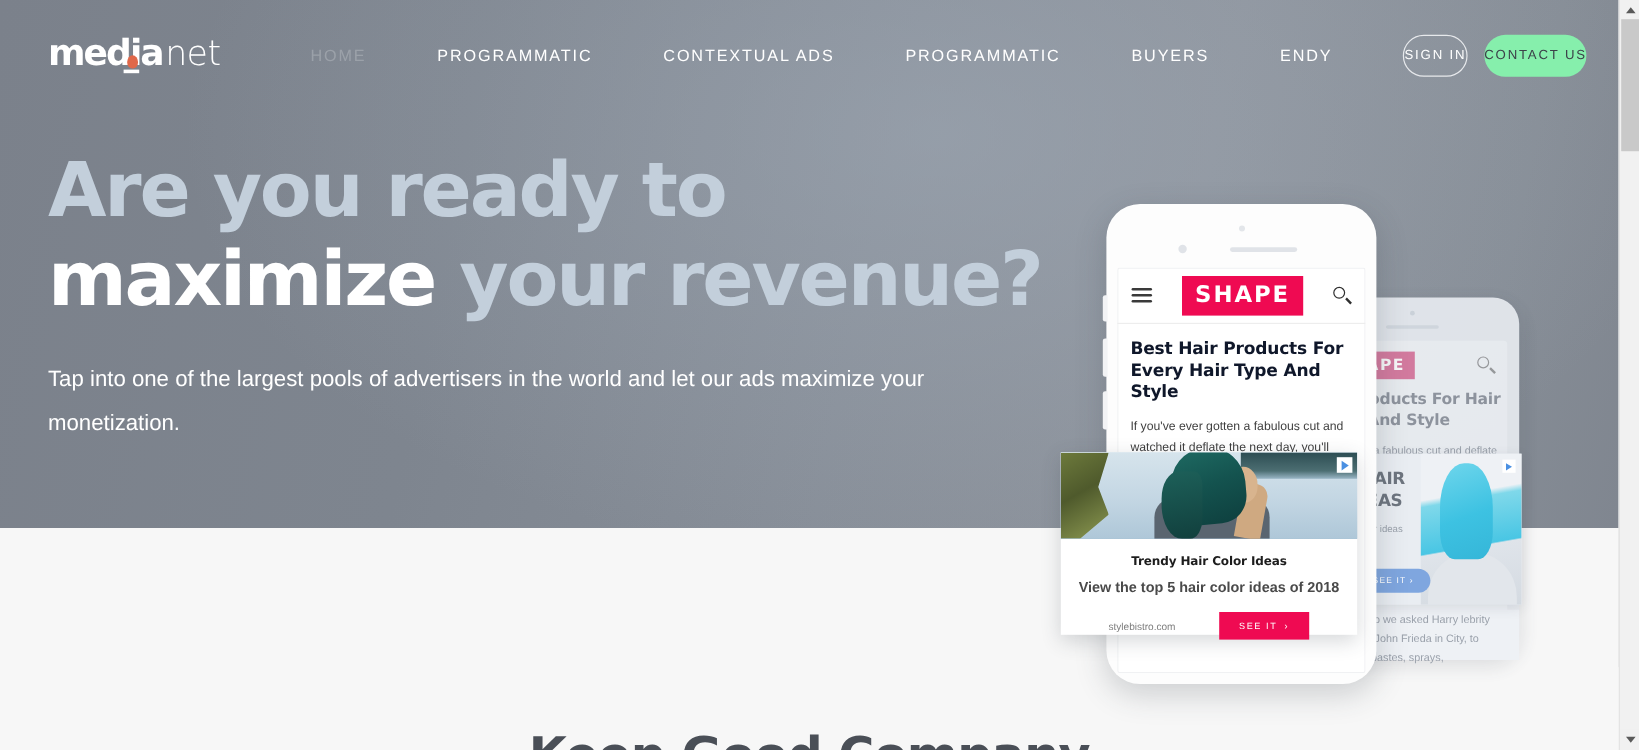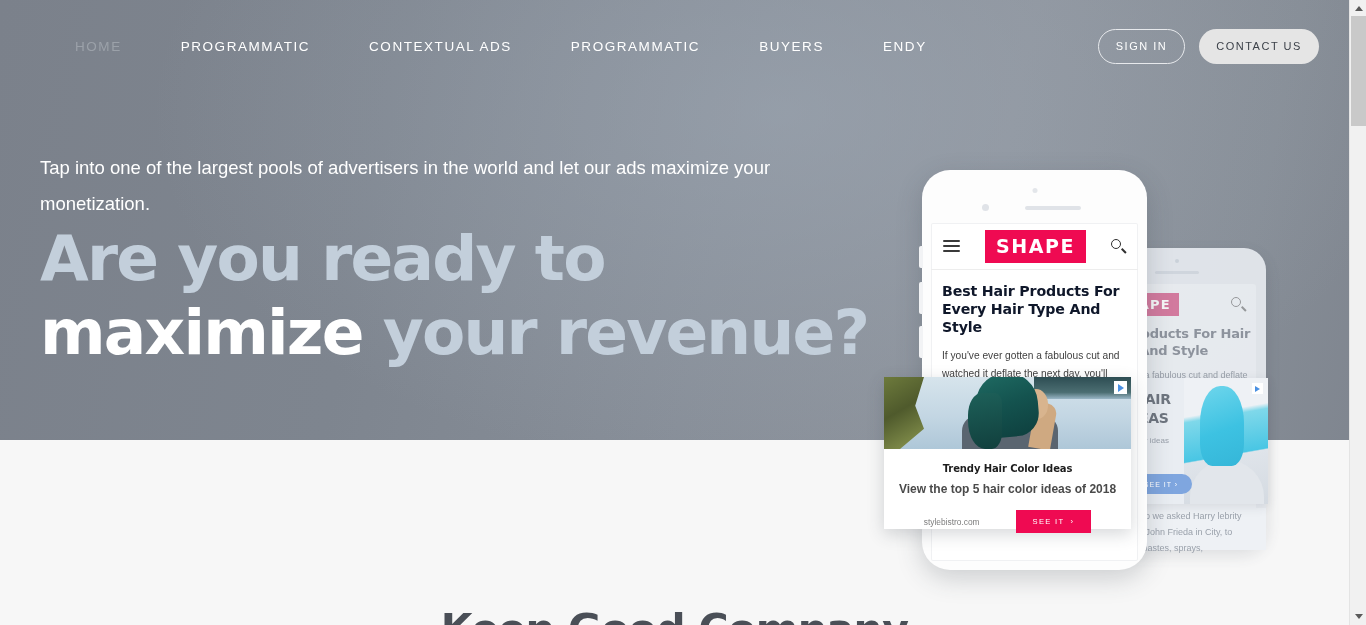--- a/index.html
+++ b/index.html
@@ -66,21 +66,21 @@
     font-size:11px; letter-spacing:1.5px; white-space:nowrap;
     border-radius:22px; cursor:pointer; font-family:"Liberation Sans", sans-serif;
     display:flex; align-items:center; justify-content:center;
     height:35px; text-decoration:none;
   }
   #btn-signin {
     border:1.3px solid #e7e9ec; color:#ffffff; background:transparent;
     width:87px; margin-right:14px;
   }
   #btn-contact {
-    background:#e5e5e5; color:#3c4149; border:none;
+    background:#86efac; color:#3c4149; border:none;
     width:120px; margin-right:30px; font-weight:400;
   }
 
   
   #hero-copy { position:absolute; left:40px; top:122px; z-index:20; }
   #headline {
     font-family:"DejaVu Sans", sans-serif;
     font-size:63px; font-weight:bold; line-height:74px;
     letter-spacing:-1.8px; color:#c3cfdb;
   }
@@ -260,40 +260,46 @@
 <div id="hero">
   <div id="hero-bg"></div>
 </div>
 
 <div id="lower">
   <div id="keep-good">Keep Good Company</div>
 </div>
 
 <div id="nav">
 
+  <div id="logo">
+    <span class="lg-media">media</span>
+    <span class="lg-dot"></span>
+    <span class="lg-underscore"></span>
+    <span class="lg-net">net</span>
+  </div>
 
   <div id="nav-links">
     <a class="nav-link dim" href="#">HOME</a>
     <a class="nav-link" href="#">PROGRAMMATIC</a>
     <a class="nav-link" href="#">CONTEXTUAL ADS</a>
     <a class="nav-link" href="#">PROGRAMMATIC</a>
     <a class="nav-link" href="#">BUYERS</a>
     <a class="nav-link" href="#">ENDY</a>
   </div>
 
   <a class="nav-btn" id="btn-signin" href="#">SIGN IN</a>
   <a class="nav-btn" id="btn-contact" href="#">CONTACT US</a>
 </div>
 
 <div id="hero-copy">
-  <div id="subcopy">Tap into one of the largest pools of advertisers in the world and let our ads maximize your monetization.</div>
   <div id="headline">
     <div>Are you ready to</div>
     <div><span class="hl-strong">maximize</span><span> your revenue?</span></div>
   </div>
+  <div id="subcopy">Tap into one of the largest pools of advertisers in the world and let our ads maximize your monetization.</div>
 </div>
 
 <div id="phones">
 
   <div id="phone-back" class="phone-shell">
     <div class="pb-cam"></div>
     <div class="pb-cam2"></div>
     <div class="pb-spk"></div>
     <div class="pb-screen">
       <div class="pb-header">

